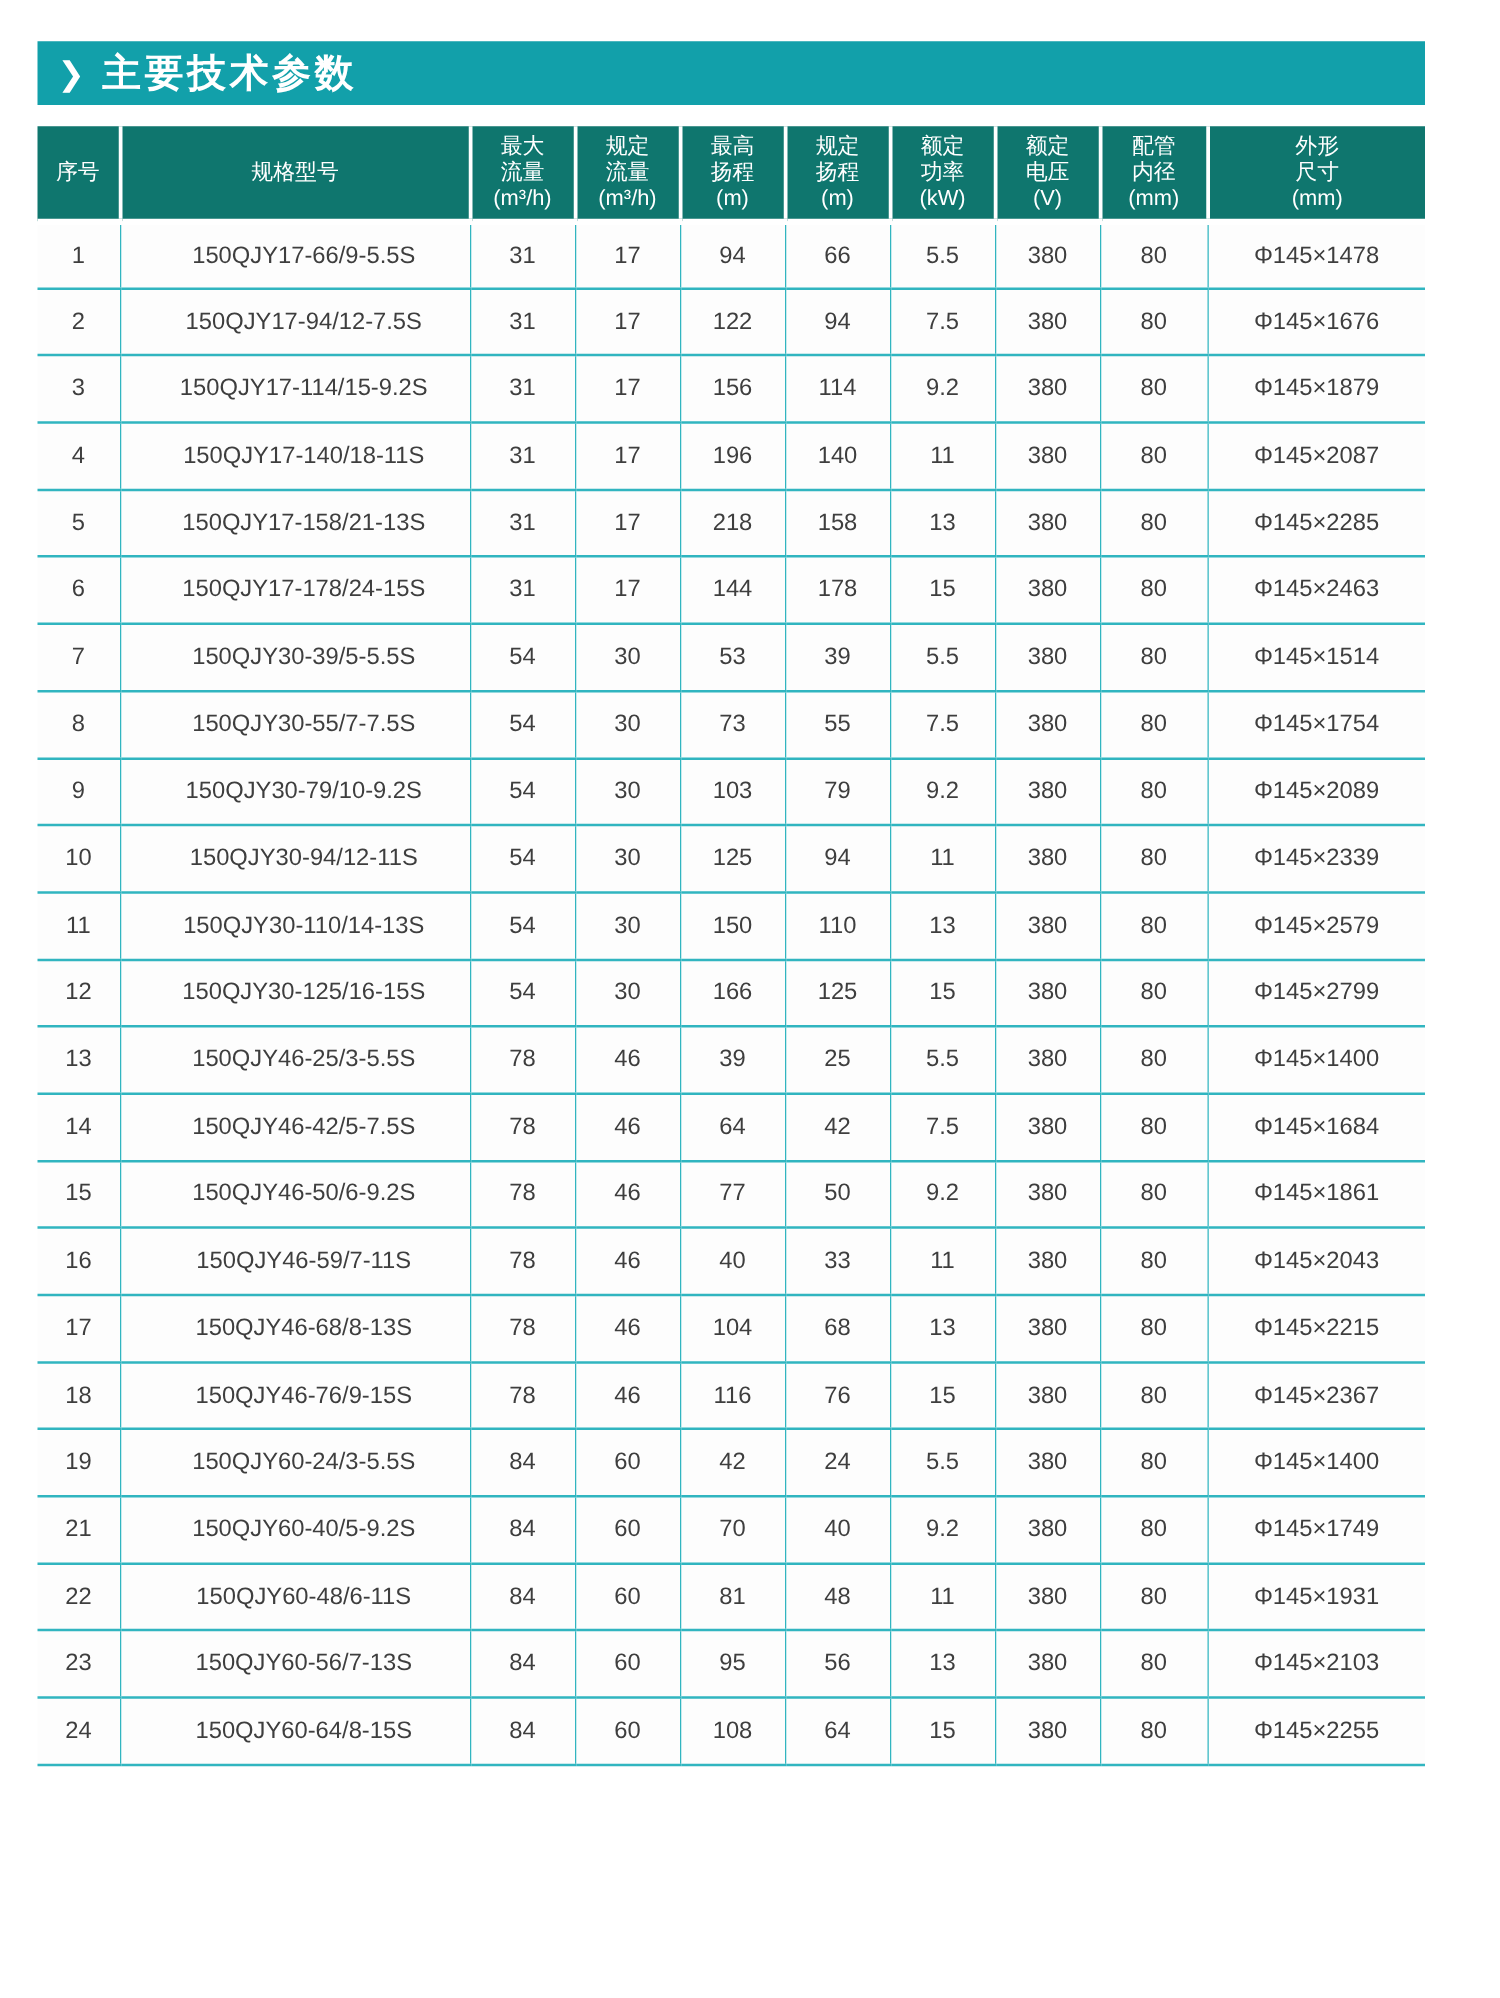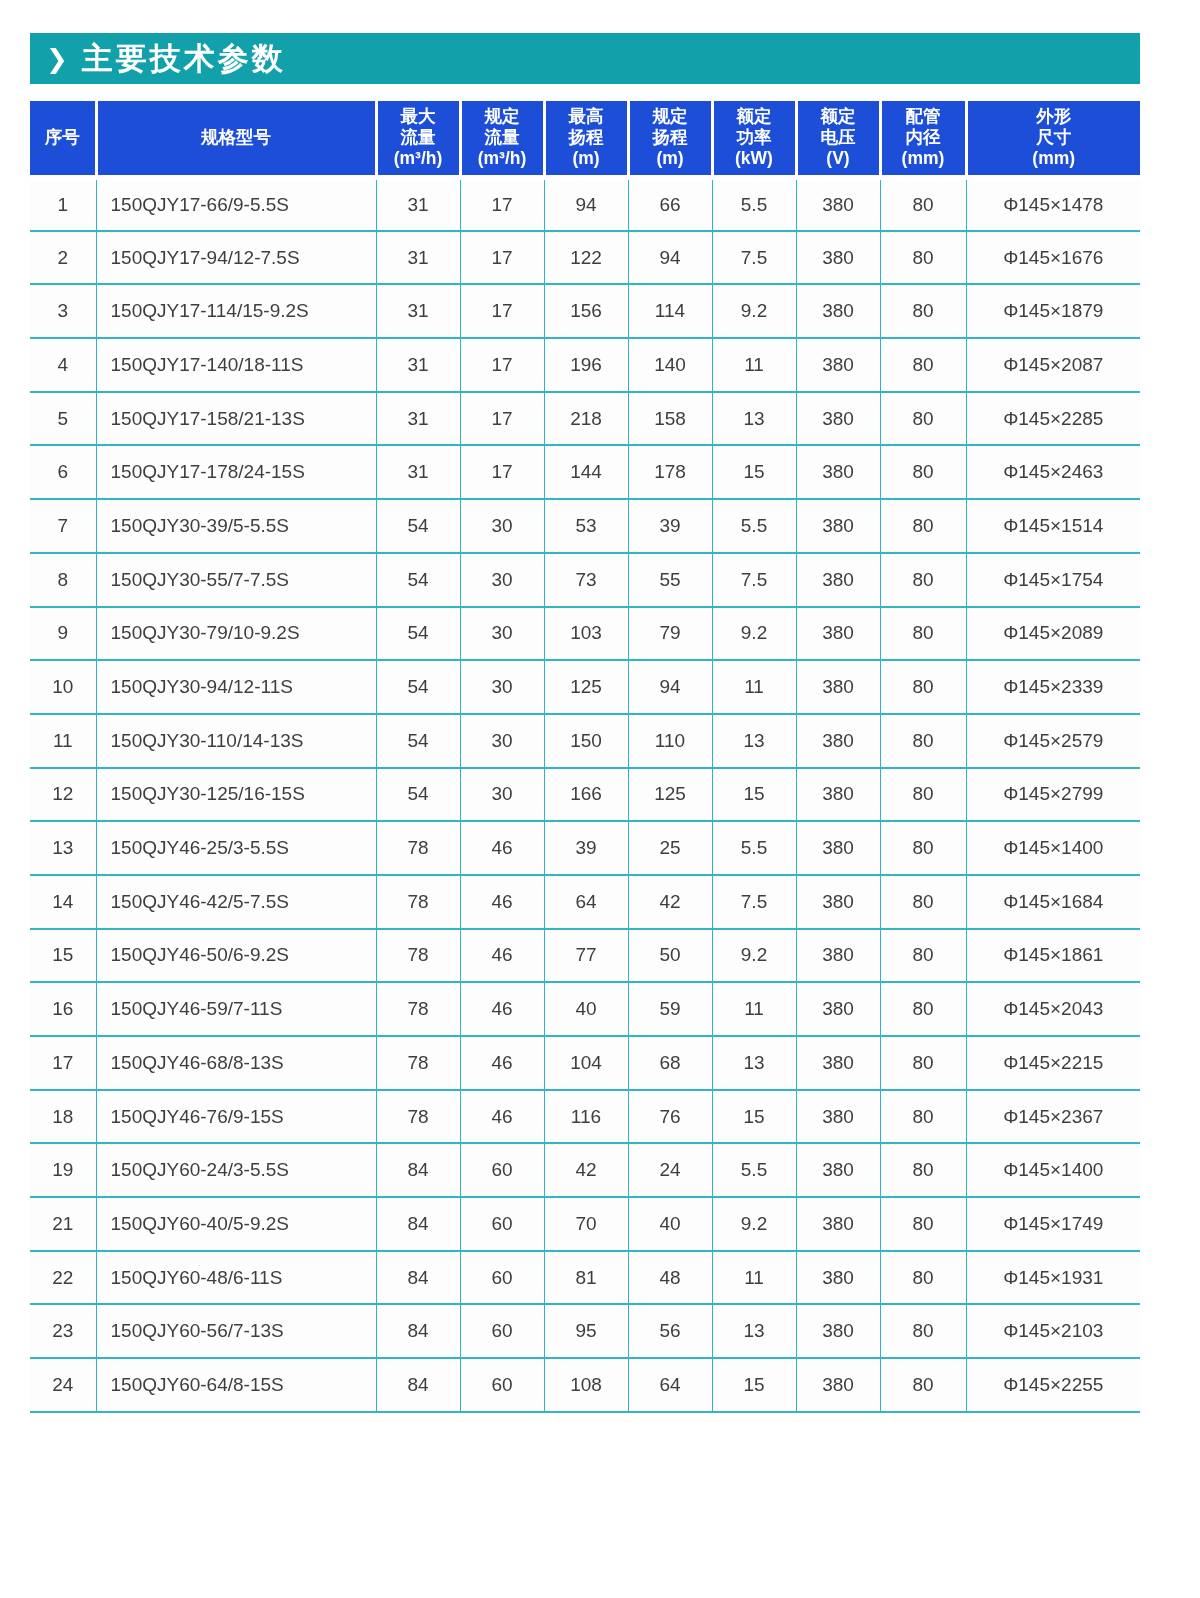--- a/index.html
+++ b/index.html
@@ -39,23 +39,23 @@
     font-weight: bold;
     letter-spacing: 3px;
   }
   table.specs {
     border-collapse: collapse;
     table-layout: fixed;
     width: 1110px;
     margin: 17px 0 0 30px;
   }
   table.specs th {
-    background: #1d4ed8;
+    background: #0f766e;
     color: #ffffff;
-    font-weight: bold;
+    font-weight: normal;
     font-size: 17.5px;
     line-height: 1.22;
     white-space: pre-line;
     border-right: 3px solid #ffffff;
     border-bottom: 5px solid #ffffff;
     height: 76px;
     vertical-align: middle;
     text-align: center;
     padding: 2px 0;
   }
@@ -66,21 +66,21 @@
     font-size: 19px;
     text-align: center;
     height: 53.7px;
     border-bottom: 2px solid #31b5c0;
     border-right: 1.5px solid #31b5c0;
     padding: 0;
     vertical-align: middle;
   }
   table.specs td:last-child { border-right: none; }
   table.specs td.col-model {
-    text-align: left;
+    text-align: center;
     padding-left: 14px;
   }
 </style>
 </head>
 <body>
 
 <div class="page">
 
   <div class="title-bar">
     <span class="arrow">❯</span>
@@ -310,21 +310,21 @@
           <td class="col-rated-voltage">380</td>
           <td class="col-pipe-bore">80</td>
           <td class="col-dimensions">Φ145×1861</td>
         </tr>
         <tr>
           <td class="col-index">16</td>
           <td class="col-model">150QJY46-59/7-11S</td>
           <td class="col-max-flow">78</td>
           <td class="col-rated-flow">46</td>
           <td class="col-max-head">40</td>
-          <td class="col-rated-head">59</td>
+          <td class="col-rated-head">33</td>
           <td class="col-rated-power">11</td>
           <td class="col-rated-voltage">380</td>
           <td class="col-pipe-bore">80</td>
           <td class="col-dimensions">Φ145×2043</td>
         </tr>
         <tr>
           <td class="col-index">17</td>
           <td class="col-model">150QJY46-68/8-13S</td>
           <td class="col-max-flow">78</td>
           <td class="col-rated-flow">46</td>

